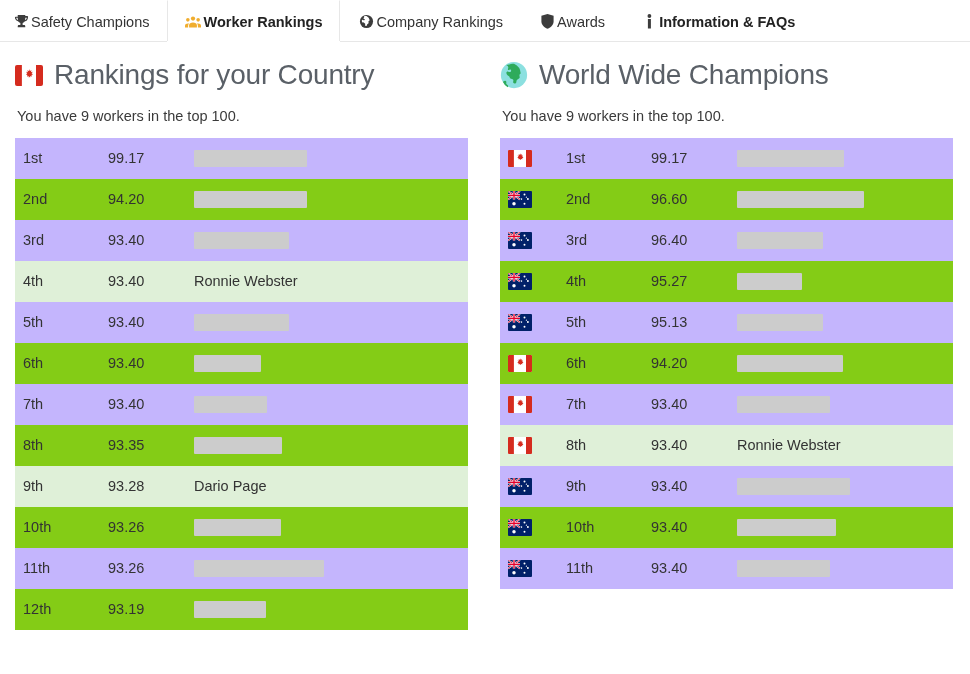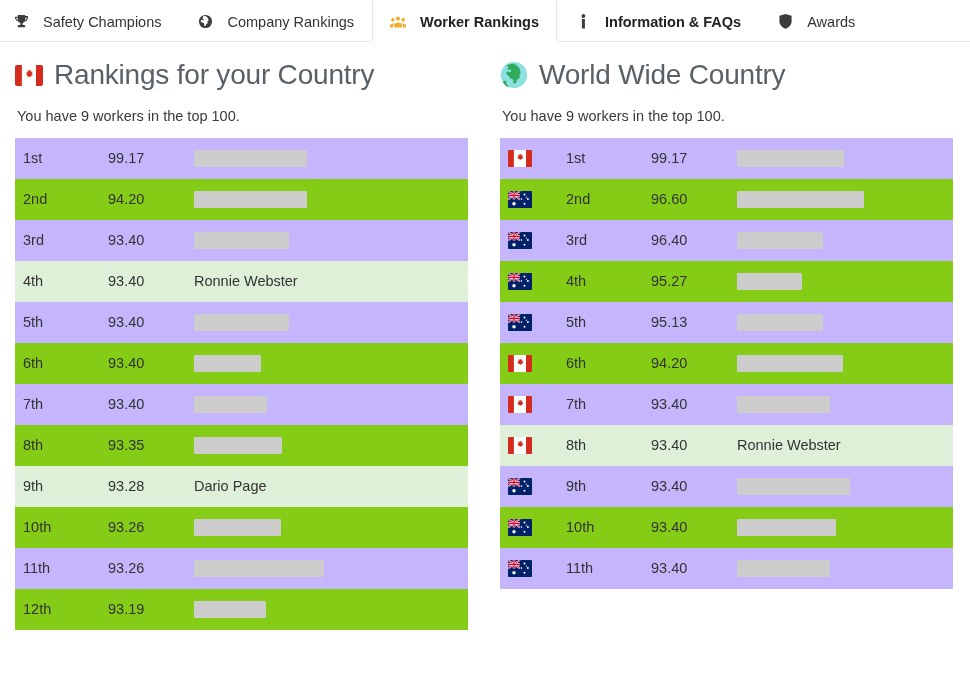--- a/index.html
+++ b/index.html
@@ -17,21 +17,21 @@
     height: 42px;
     width: 970px;
     border-bottom: 1px solid #e7e7e7;
     background: #fff;
     display: flex;
     align-items: stretch;
   }
   .tab {
     display: flex;
     align-items: center;
-    gap: 14px;
+    gap: 2px;
     padding: 16px 17px;
     height: 42px;
     font-size: 14.5px;
     color: #333333;
     cursor: pointer;
     white-space: nowrap;
     border: 1px solid transparent;
     border-bottom: none;
     position: relative;
     background: transparent;
@@ -159,58 +159,58 @@
 
 <div class="tabbar" id="tabbar">
     <div class="tab first">
       <span class="tab-icon">
         <svg width="15" height="15" viewBox="0 0 16 16">
           <path fill="#3c3c3c" d="M4 1h8v1h2.2c.4 0 .8.3.8.8C15 5.6 13.6 7.3 11.7 7.8 11.1 8.7 10.2 9.4 9.2 9.7V11.6h1.6c.7 0 1.2.6 1.2 1.3V14H4v-1.1c0-.7.5-1.3 1.2-1.3h1.6V9.7C5.8 9.4 4.9 8.7 4.3 7.8 2.4 7.3 1 5.6 1 3.8c0-.5.4-.8.8-.8H4V1zm0 3H2.3c.2 1.2 1 2.2 2 2.6C4.1 6 4 5.4 4 4.8V4zm8 0v.8c0 .6-.1 1.2-.3 1.8 1-.4 1.8-1.4 2-2.6H12z"></path>
         </svg>
       </span>
       <span>Safety Champions</span>
     </div>
-    <div class="tab">
-      <span class="tab-icon">
-        <svg width="15" height="15" viewBox="0 0 16 16">
-          <circle cx="8" cy="8" r="7" fill="#3c3c3c"></circle>
-          <path fill="#ffffff" d="M5.2 2.4c.6.6.4 1.3-.1 1.7-.6.4-.3 1.2.3 1.2s1 .5.6 1.1c-.4.6-1.3.4-1.7 0-.5-.5-1.2-.2-1.3.5-.1.8.2 1.7.8 2.4.4-.7 1.2-.5 1.5.1.3.6 1.1.5 1.3 1.1.2.7-.3 1.3.1 1.9.3.5 1 .6 1.4.2.5-.5.3-1.3.7-1.8.4-.5 1.2-.6 1.4-1.3.2-.6-.3-1.2 0-1.7.3-.5 1-.5 1.2-1.1A5.8 5.8 0 0 0 8 2.2c-1 0-1.9.1-2.8.2z"></path>
-        </svg>
-      </span>
-      <span>Company Rankings</span>
-    </div>
     <div class="tab active">
       <span class="tab-icon">
         <svg width="16" height="14" viewBox="0 0 18 14">
           <circle cx="9" cy="3.2" r="2.4" fill="#f0ad2e"></circle>
           <path fill="#f0ad2e" d="M4.6 13.2v-2.6c0-1.9 2-3.1 4.4-3.1s4.4 1.2 4.4 3.1v2.6H4.6z"></path>
           <circle cx="3.2" cy="4.6" r="2" fill="#f0ad2e"></circle>
           <path fill="#f0ad2e" d="M0 13.2v-2.1c0-1.5 1.5-2.5 3.2-2.5.5 0 1 .1 1.4.2-.7.6-1.1 1.4-1.1 2.4v2H0z"></path>
           <circle cx="14.8" cy="4.6" r="2" fill="#f0ad2e"></circle>
           <path fill="#f0ad2e" d="M18 13.2v-2.1c0-1.5-1.5-2.5-3.2-2.5-.5 0-1 .1-1.4.2.7.6 1.1 1.4 1.1 2.4v2H18z"></path>
         </svg>
       </span>
       <span>Worker Rankings</span>
     </div>
+    <div class="tab">
+      <span class="tab-icon">
+        <svg width="15" height="15" viewBox="0 0 16 16">
+          <circle cx="8" cy="8" r="7" fill="#3c3c3c"></circle>
+          <path fill="#ffffff" d="M5.2 2.4c.6.6.4 1.3-.1 1.7-.6.4-.3 1.2.3 1.2s1 .5.6 1.1c-.4.6-1.3.4-1.7 0-.5-.5-1.2-.2-1.3.5-.1.8.2 1.7.8 2.4.4-.7 1.2-.5 1.5.1.3.6 1.1.5 1.3 1.1.2.7-.3 1.3.1 1.9.3.5 1 .6 1.4.2.5-.5.3-1.3.7-1.8.4-.5 1.2-.6 1.4-1.3.2-.6-.3-1.2 0-1.7.3-.5 1-.5 1.2-1.1A5.8 5.8 0 0 0 8 2.2c-1 0-1.9.1-2.8.2z"></path>
+        </svg>
+      </span>
+      <span>Company Rankings</span>
+    </div>
+    <div class="tab">
+      <span class="tab-icon">
+        <svg width="13" height="15" viewBox="0 0 13 15">
+          <path fill="#3c3c3c" d="M6.5 0 12.6 1.8v5.4c0 3.3-2.5 6.2-6.1 7.6C2.9 13.4.4 10.5.4 7.2V1.8L6.5 0z"></path>
+        </svg>
+      </span>
+      <span>Awards</span>
+    </div>
     <div class="tab bold">
       <span class="tab-icon">
         <svg width="7" height="15" viewBox="0 0 7 15">
           <circle cx="3.4" cy="2" r="1.9" fill="#3c3c3c"></circle>
           <rect x="1.9" y="5" width="3" height="9.5" fill="#3c3c3c"></rect>
         </svg>
       </span>
       <span>Information &amp; FAQs</span>
-    </div>
-    <div class="tab">
-      <span class="tab-icon">
-        <svg width="13" height="15" viewBox="0 0 13 15">
-          <path fill="#3c3c3c" d="M6.5 0 12.6 1.8v5.4c0 3.3-2.5 6.2-6.1 7.6C2.9 13.4.4 10.5.4 7.2V1.8L6.5 0z"></path>
-        </svg>
-      </span>
-      <span>Awards</span>
     </div>
   </div>
 
 <div class="content">
 
   <div class="col col-left">
     <div class="panel-head">
       <span class="flagicon" id="ca-head-flag">
           <svg class="fl" viewBox="0 0 32 22" preserveAspectRatio="none">
             <rect width="32" height="22" fill="#ffffff"></rect>
@@ -289,21 +289,21 @@
     </table>
   </div>
 
   <div class="col col-right">
     <div class="panel-head">
       <span class="globe" id="globe-head"><svg viewBox="0 0 32 32" width="28" height="28">
             <circle cx="16" cy="16" r="15" fill="#8ce0e0"></circle>
             <path fill="#2eab5b" d="M7 4.5c2 .5 3 2.5 2.2 4-.8 1.5.6 2.3 1.6 1.6 1-.7 2.3.2 1.8 1.5-.5 1.3-2.2 1.4-3.1.6-1-.8-2.3 0-2.2 1.4.1 1.5 1.2 2.8 2.6 3.4 1.3.6 1 2.2 2 2.9 1 .7 2.6.2 3.2 1.4.6 1.2-.5 2.5.1 3.6.6 1.1 2.2 1.2 3 .3.9-1 .3-2.6 1.1-3.6.8-1 2.4-1 3-2.2.6-1.3-.4-2.6 0-3.8.2-.6.8-1 1.4-1.3A13 13 0 0 0 16 3c-3.2 0-6.3 1.2-9 1.5z"></path>
             <path fill="#2eab5b" d="M5.6 22.6c1.4-.3 2 1.2 1.6 2.3-.4 1 .4 2 1.4 2.5 1 .5 1 2 .2 2.7A13 13 0 0 1 3.4 24c.4-.9 1.3-1.2 2.2-1.4z"></path>
           </svg></span>
-      <span class="panel-title">World Wide Country</span>
+      <span class="panel-title">World Wide Champions</span>
     </div>
     <div class="panel-sub">You have 9 workers in the top 100.</div>
     <table class="rank">
       <tbody id="right-tbody">
           <tr class="odd">
             <td class="c-flag"><span class="rowflag"><svg class="fl" viewBox="0 0 32 22" preserveAspectRatio="none">
                   <rect width="32" height="22" fill="#ffffff"></rect>
                   <rect x="0" y="0" width="8" height="22" fill="#d52b1e"></rect>
                   <rect x="24" y="0" width="8" height="22" fill="#d52b1e"></rect>
                   <path fill="#d52b1e" d="M16 4.2l1 2.1 1.9-.9-.7 2.2 2.1-.4-1.3 1.6 1.7.9-1.9.9.5 1.5-2.2-.4.2 1.6-.8-.9-.8.9.2-1.6-2.2.4.5-1.5-1.9-.9 1.7-.9-1.3-1.6 2.1.4-.7-2.2 1.9.9z"></path>

